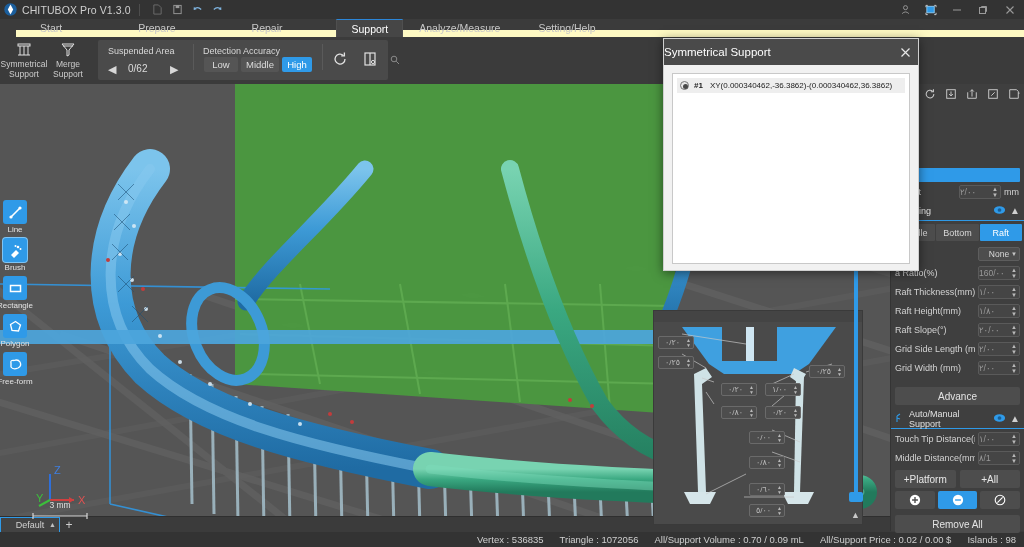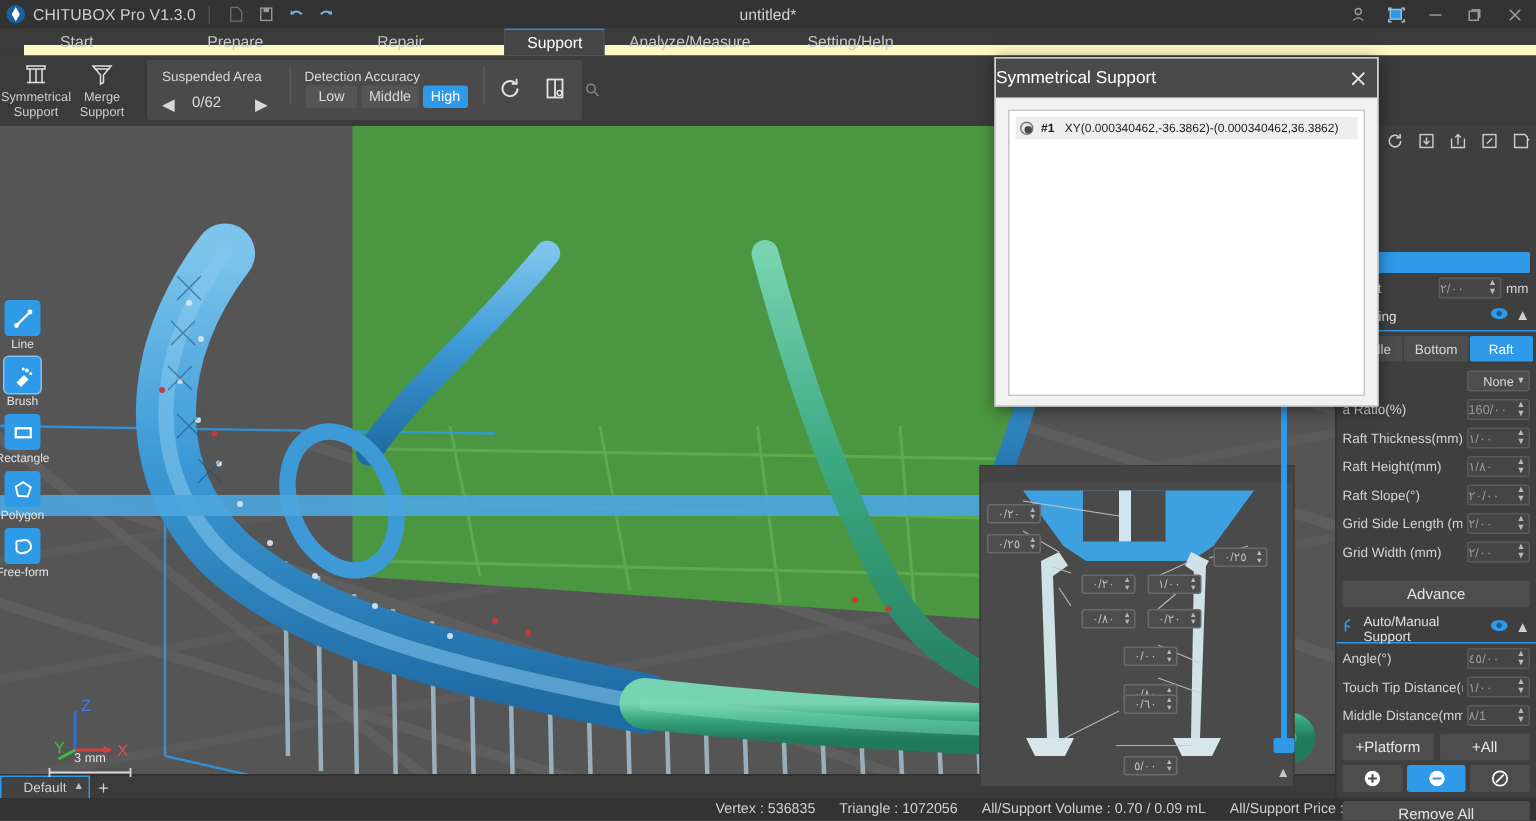--- a/index.html
+++ b/index.html
@@ -231,21 +231,20 @@
         <path d="M3 6 Q7 2 11 6" fill="none" stroke="currentColor" stroke-width="1.4"></path>
         <path d="M3 6 l0 -3 l3 3 z" fill="currentColor"></path>
       </svg>
   </div>
   <div class="tb-icn blue">
     <svg width="13" height="11" viewBox="0 0 14 12">
         <path d="M3 6 Q7 2 11 6" fill="none" stroke="currentColor" stroke-width="1.4"></path>
         <path d="M11 6 l0 -3 l-3 3 z" fill="currentColor"></path>
       </svg>
   </div>
-  <div class="tb-title">untitled*</div>
   <div class="tb-right">
     <div class="tb-icn">
       <svg width="11" height="11" viewBox="0 0 12 12">
           <circle cx="6" cy="4" r="2.2" fill="none" stroke="currentColor" stroke-width="1"></circle>
           <path d="M2.3 10.5 Q6 6.8 9.7 10.5" fill="none" stroke="currentColor" stroke-width="1"></path>
         </svg>
     </div>
     <div class="tb-icn blue">
       <svg width="12" height="12" viewBox="0 0 13 13">
           <rect x="2" y="2.5" width="8" height="7" fill="#2f9ae8" stroke="#8ec8ee" stroke-width="1"></rect>
@@ -604,21 +603,21 @@
   <div class="dchip" style="left:95px; top:120px;">
     <span>٠/٠٠</span>
       <span class="sp">▲</span>
       <span class="sp2">▼</span>
   </div>
   <div class="dchip" style="left:95px; top:145px;">
     <span>٠/٨٠</span>
       <span class="sp">▲</span>
       <span class="sp2">▼</span>
   </div>
-  <div class="dchip" style="left:95px; top:152px;">
+  <div class="dchip" style="left:95px; top:172px;">
     <span>٠/٦٠</span>
       <span class="sp">▲</span>
       <span class="sp2">▼</span>
   </div>
   <div class="dchip" style="left:95px; top:193px;">
     <span>٥/٠٠</span>
       <span class="sp">▲</span>
       <span class="sp2">▼</span>
   </div>
 </div>
@@ -761,28 +760,20 @@
     <div class="rp-sec-lbl">Auto/Manual Support</div>
     <span style="color:#2f9ae8">
       <svg width="13" height="10" viewBox="0 0 14 10">
           <ellipse cx="7" cy="5" rx="6" ry="4" fill="#2f9ae8"></ellipse>
           <circle cx="7" cy="5" r="2" fill="#1a5f96"></circle>
         </svg>
     </span>
     <span style="color:#d0d0d0;font-size:10px;">▲</span>
   </div>
 
-  <div class="rp-row">
-    <div class="rp-lbl">Angle(°)</div>
-    <div class="rp-spin">
-      <span>٤٥/٠٠</span>
-        <span class="sp">▲</span>
-        <span class="sp2">▼</span>
-    </div>
-  </div>
   <div class="rp-row">
     <div class="rp-lbl">Touch Tip Distance(mm)</div>
     <div class="rp-spin">
       <span>١/٠٠</span>
         <span class="sp">▲</span>
         <span class="sp2">▼</span>
     </div>
   </div>
   <div class="rp-row">
     <div class="rp-lbl">Middle Distance(mm)</div>

